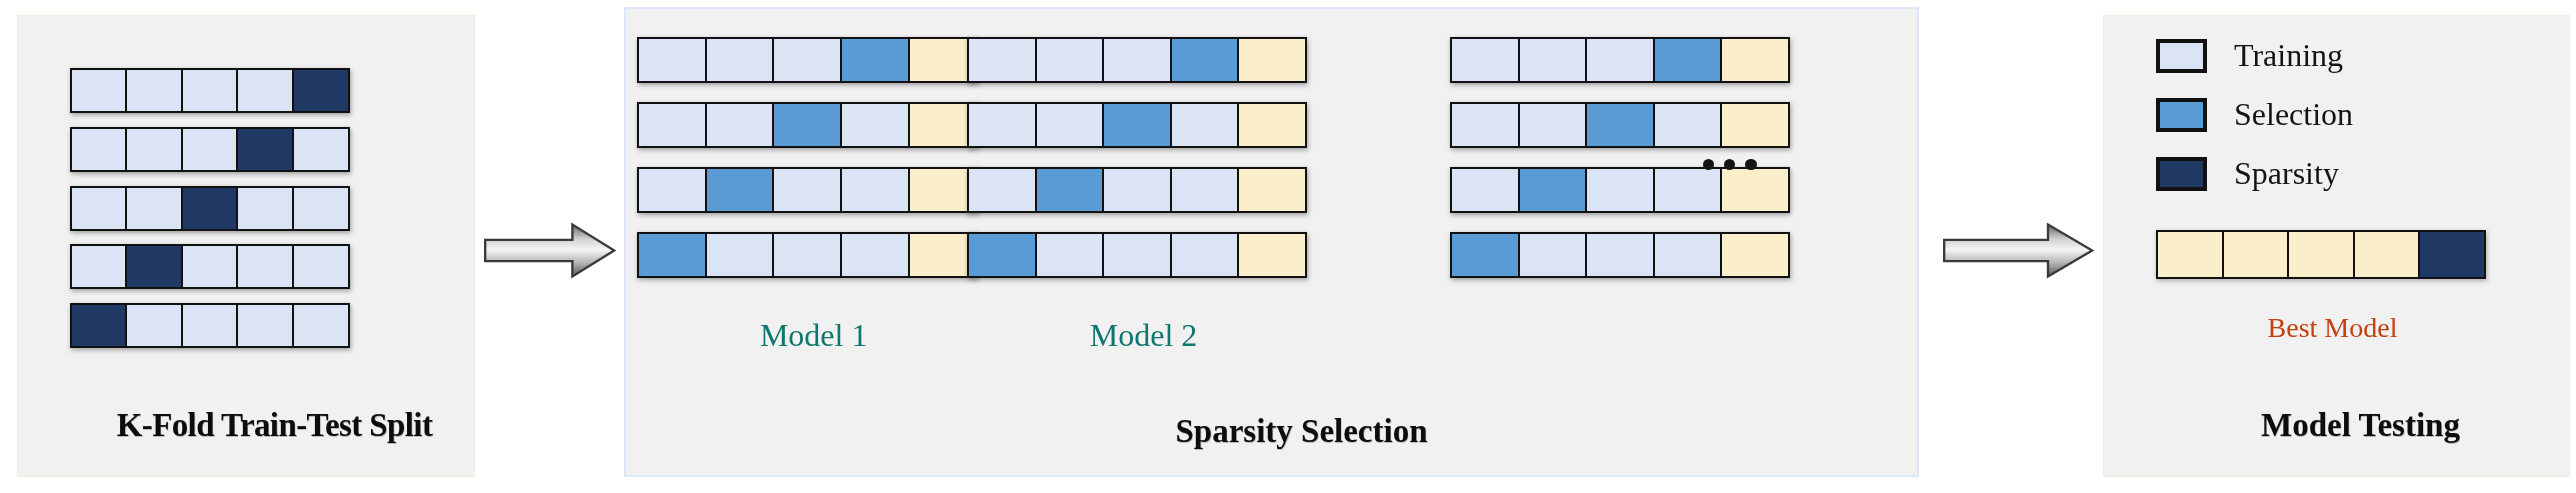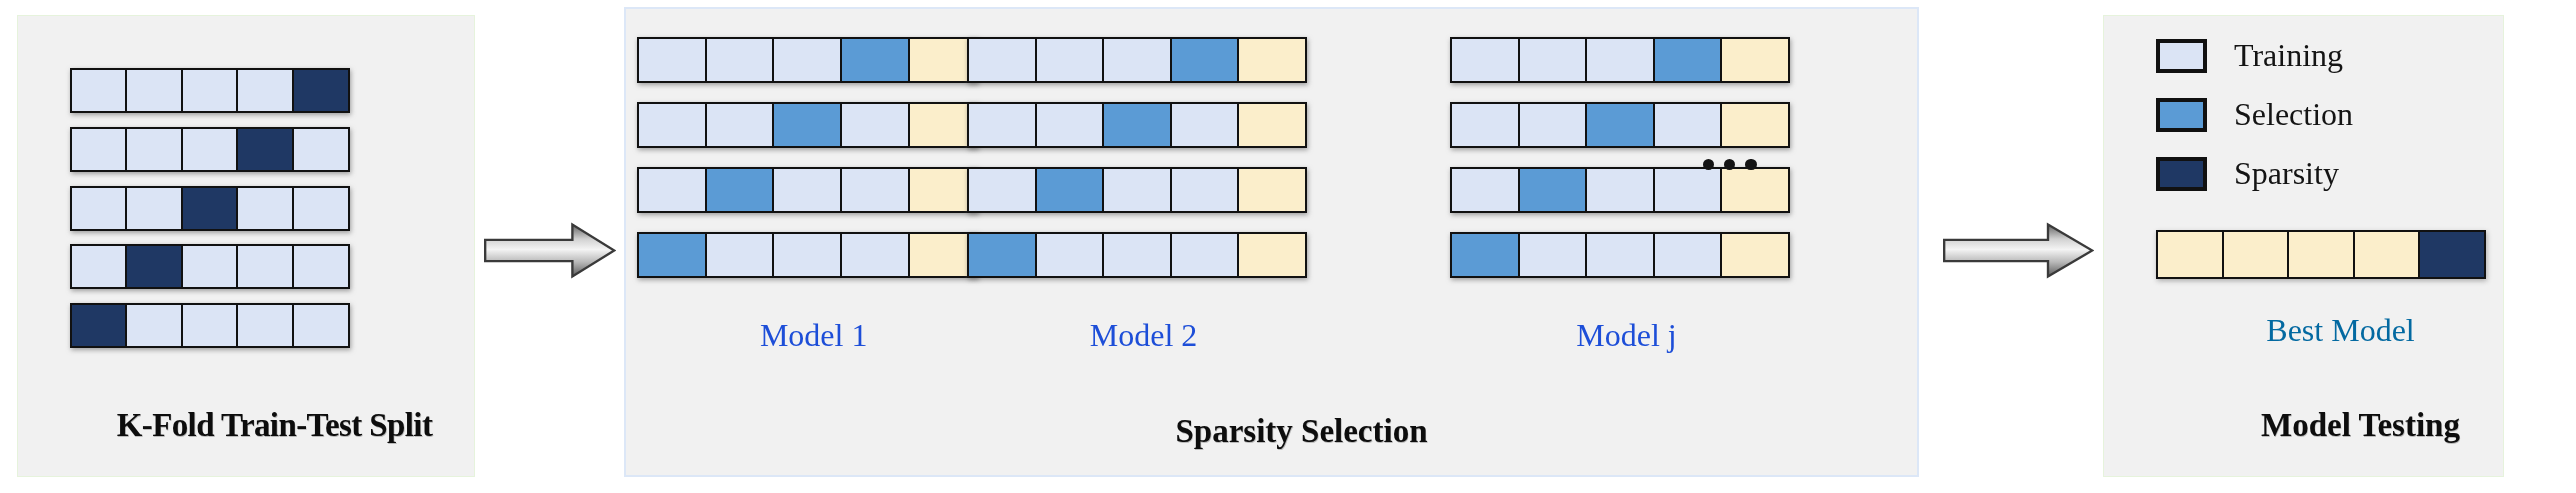--- a/index.html
+++ b/index.html
@@ -8,21 +8,21 @@
     font-family:"Liberation Serif","DejaVu Serif",serif;
   }
 
   
   .panel{position:absolute;background:#f1f1f1;box-sizing:border-box;}
   .panel-green{border:1.8px solid #e6f3dc;}
   .panel-blue{border:2.4px solid #dce7f7;}
 
   #panel-kfold   {left:16.5px;  top:15.3px; width:458px;  height:462px;}
   #panel-sparsity{left:624px;top:7px; width:1295px; height:470px;}
-  #panel-testing {left:2103px;top:15.3px; width:401px;  height:462px;}
+  #panel-testing {left:2103px;top:15.3px; width:467px;  height:462px;}
 
   
   .row{position:absolute;display:flex;
        filter:drop-shadow(1.8px 2.4px 2.4px rgba(90,90,90,.55));}
   .cell{box-sizing:border-box;border:2.4px solid #111111;margin-left:-2.4px;}
   .cell:first-child{margin-left:0;}
 
   .c-train {background:#dbe4f5;}
   .c-val   {background:#5b9bd5;}
   .c-test  {background:#1f3864;}
@@ -48,23 +48,23 @@
                 color:#0d0d0d;white-space:nowrap;
                 text-shadow:0.6px 0.6px 0.6px rgba(120,120,120,.45);padding-left:28px;}
   .caption-plain{position:absolute;text-align:center;font-weight:normal;
                  color:#141414;white-space:nowrap;}
 
   #caption-kfold    {left:0;   top:391px;width:458px; font-size:33px;letter-spacing:-0.6px;}
   #caption-sparsity {left:0;   top:404px;width:1295px;font-size:33px;}
   #caption-testing  {left:0;   top:391px;width:457px; font-size:33px;}
 
   .model-label{position:absolute;width:353px;font-size:32px;top:308px;
-               text-align:center;color:#1d4ed8;white-space:nowrap;}
-  #best-model-label{left:0;top:296px;width:457px;font-size:32px;
-                    text-align:center;color:#0369a1;margin-left:8px;}
+               text-align:center;color:#0f766e;white-space:nowrap;}
+  #best-model-label{left:0;top:296px;width:457px;font-size:28px;
+                    text-align:center;color:#c2410c;}
 
   
   #ellipsis{position:absolute;left:1077px;top:150px;display:flex;gap:10px;}
   #ellipsis span{display:block;width:11.2px;height:11.2px;border-radius:50%;
                  background:#141414;}
 
   
   .legend-item{position:absolute;display:flex;align-items:center;}
   .legend-swatch{width:51px;height:34px;border:4.1px solid #111111;
                  box-sizing:border-box;flex:0 0 auto;}
@@ -223,21 +223,20 @@
           <div class="cell c-train"></div>
           <div class="cell c-hold"></div>
         </div>
         <div class="row" style="top: 223px;">
           <div class="cell c-val"></div>
           <div class="cell c-train"></div>
           <div class="cell c-train"></div>
           <div class="cell c-train"></div>
           <div class="cell c-hold"></div>
         </div>
-        <div class="model-label">Model j</div>
       </div>
     </div>
   <div id="ellipsis">
     <span></span>
       <span></span>
       <span></span>
   </div>
   <div class="caption-bold" id="caption-sparsity">Sparsity Selection</div>
 </div>
 

